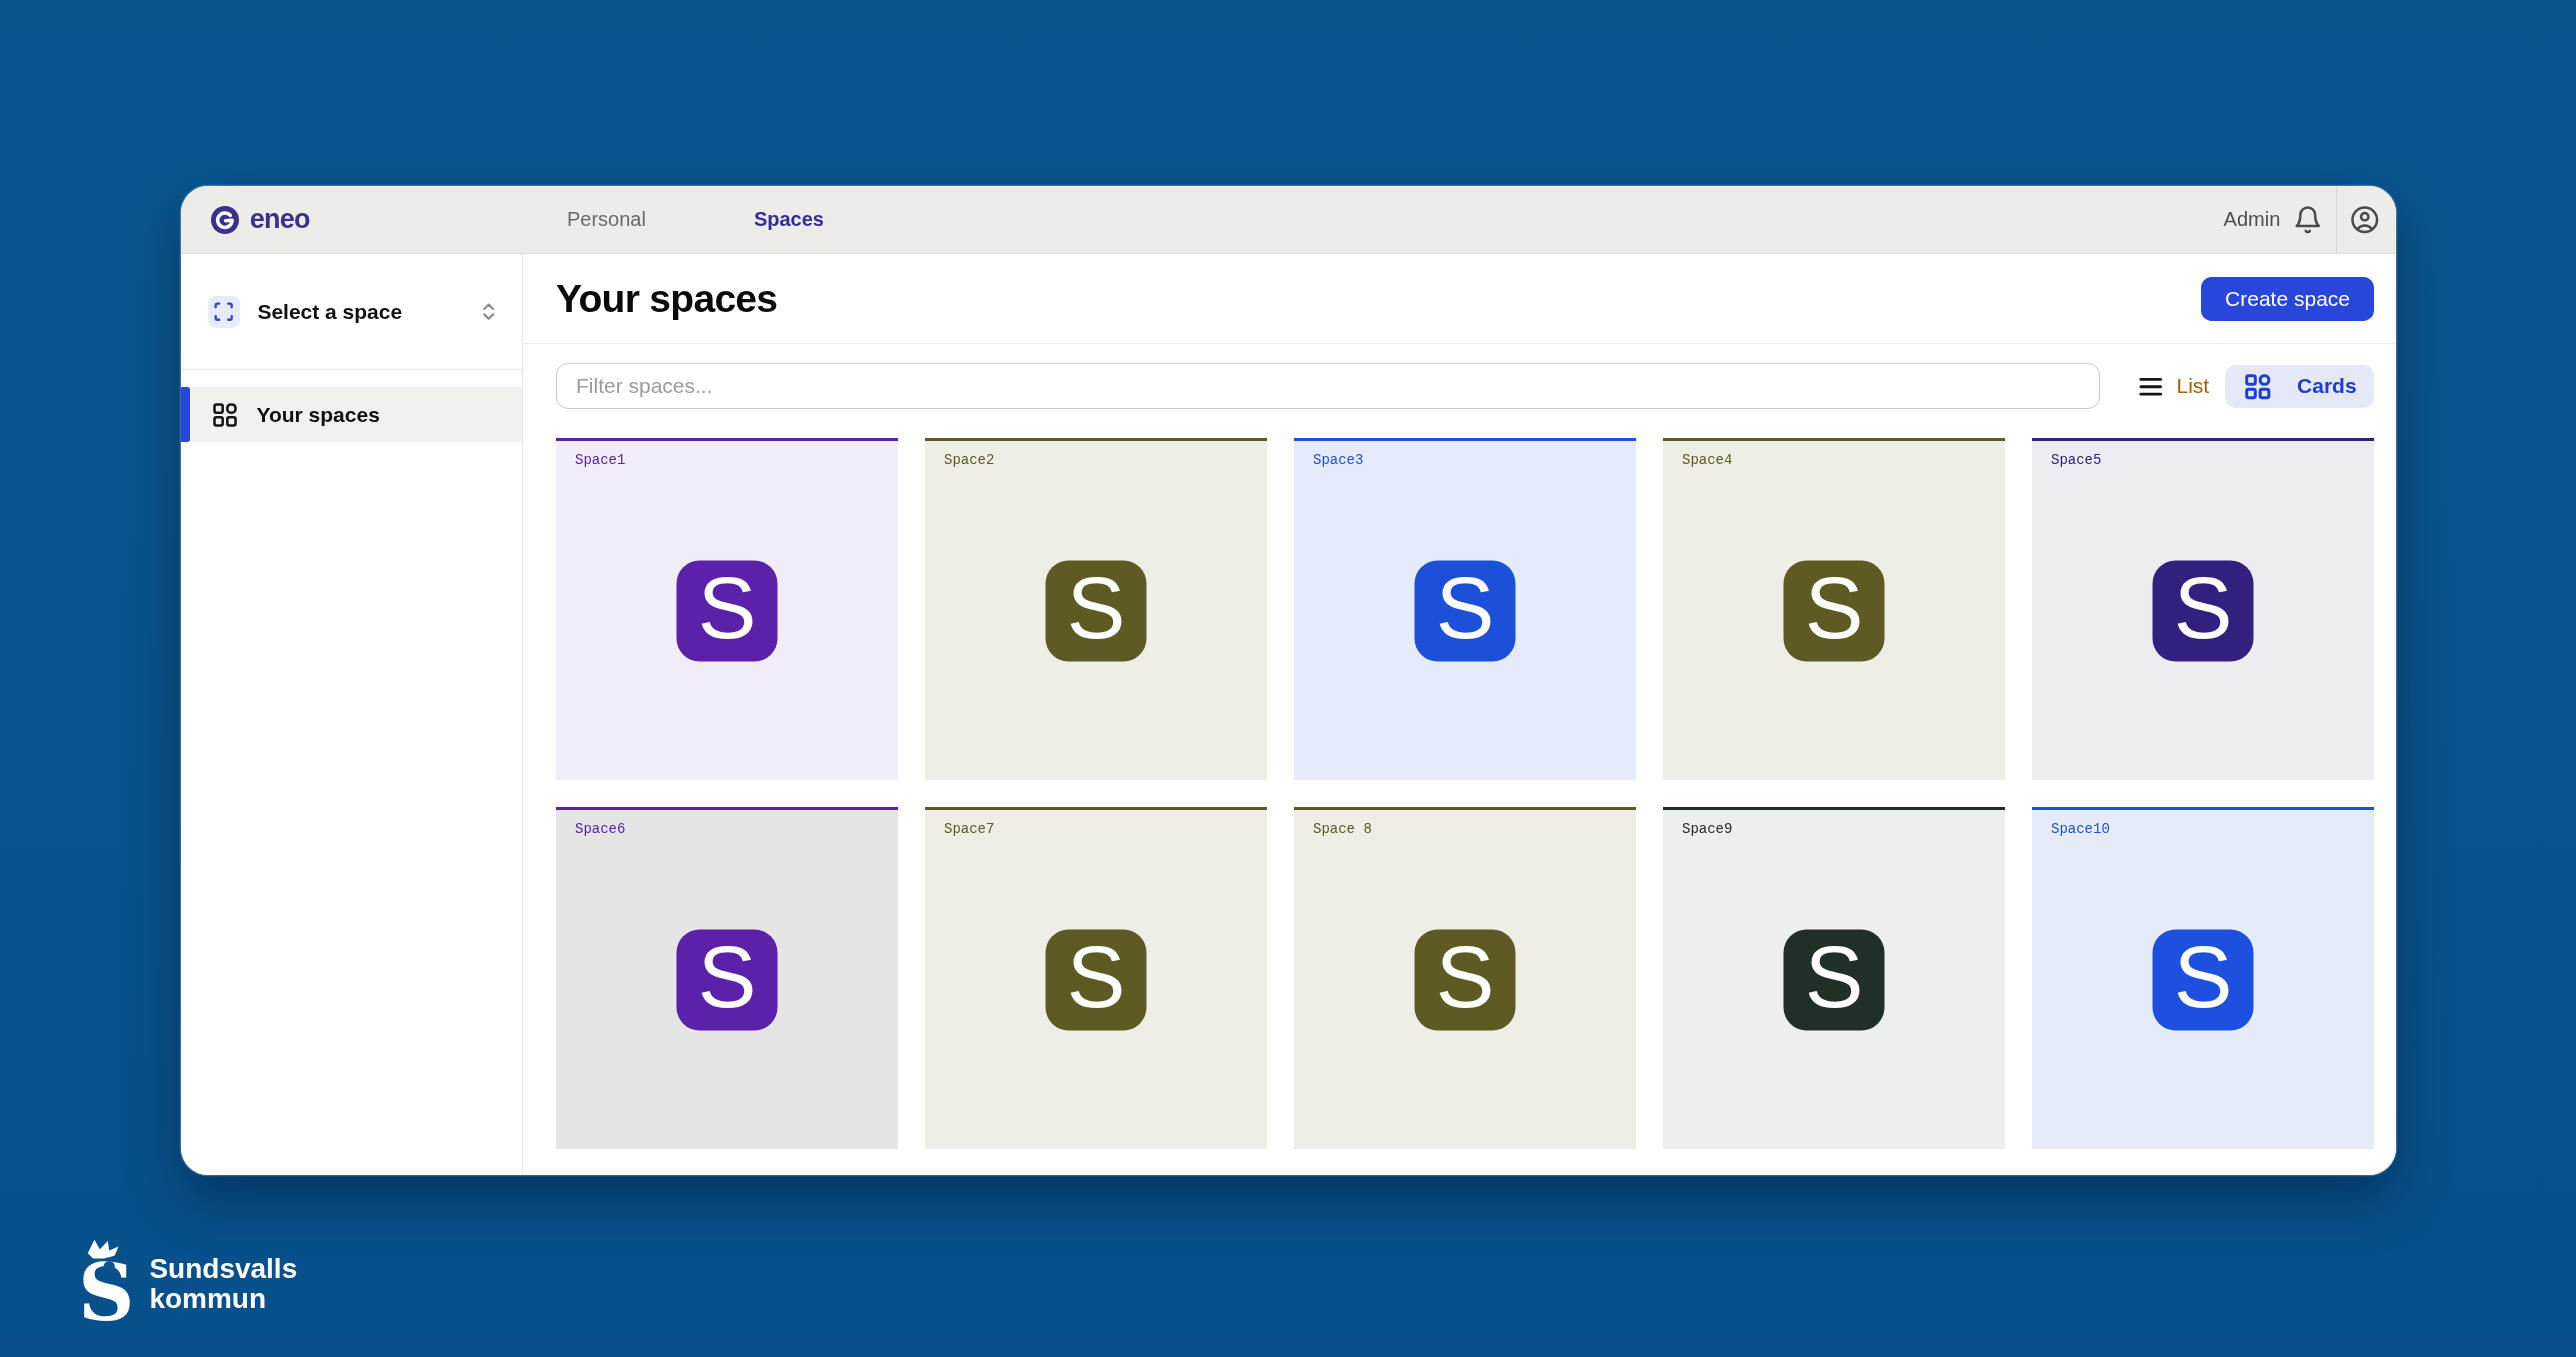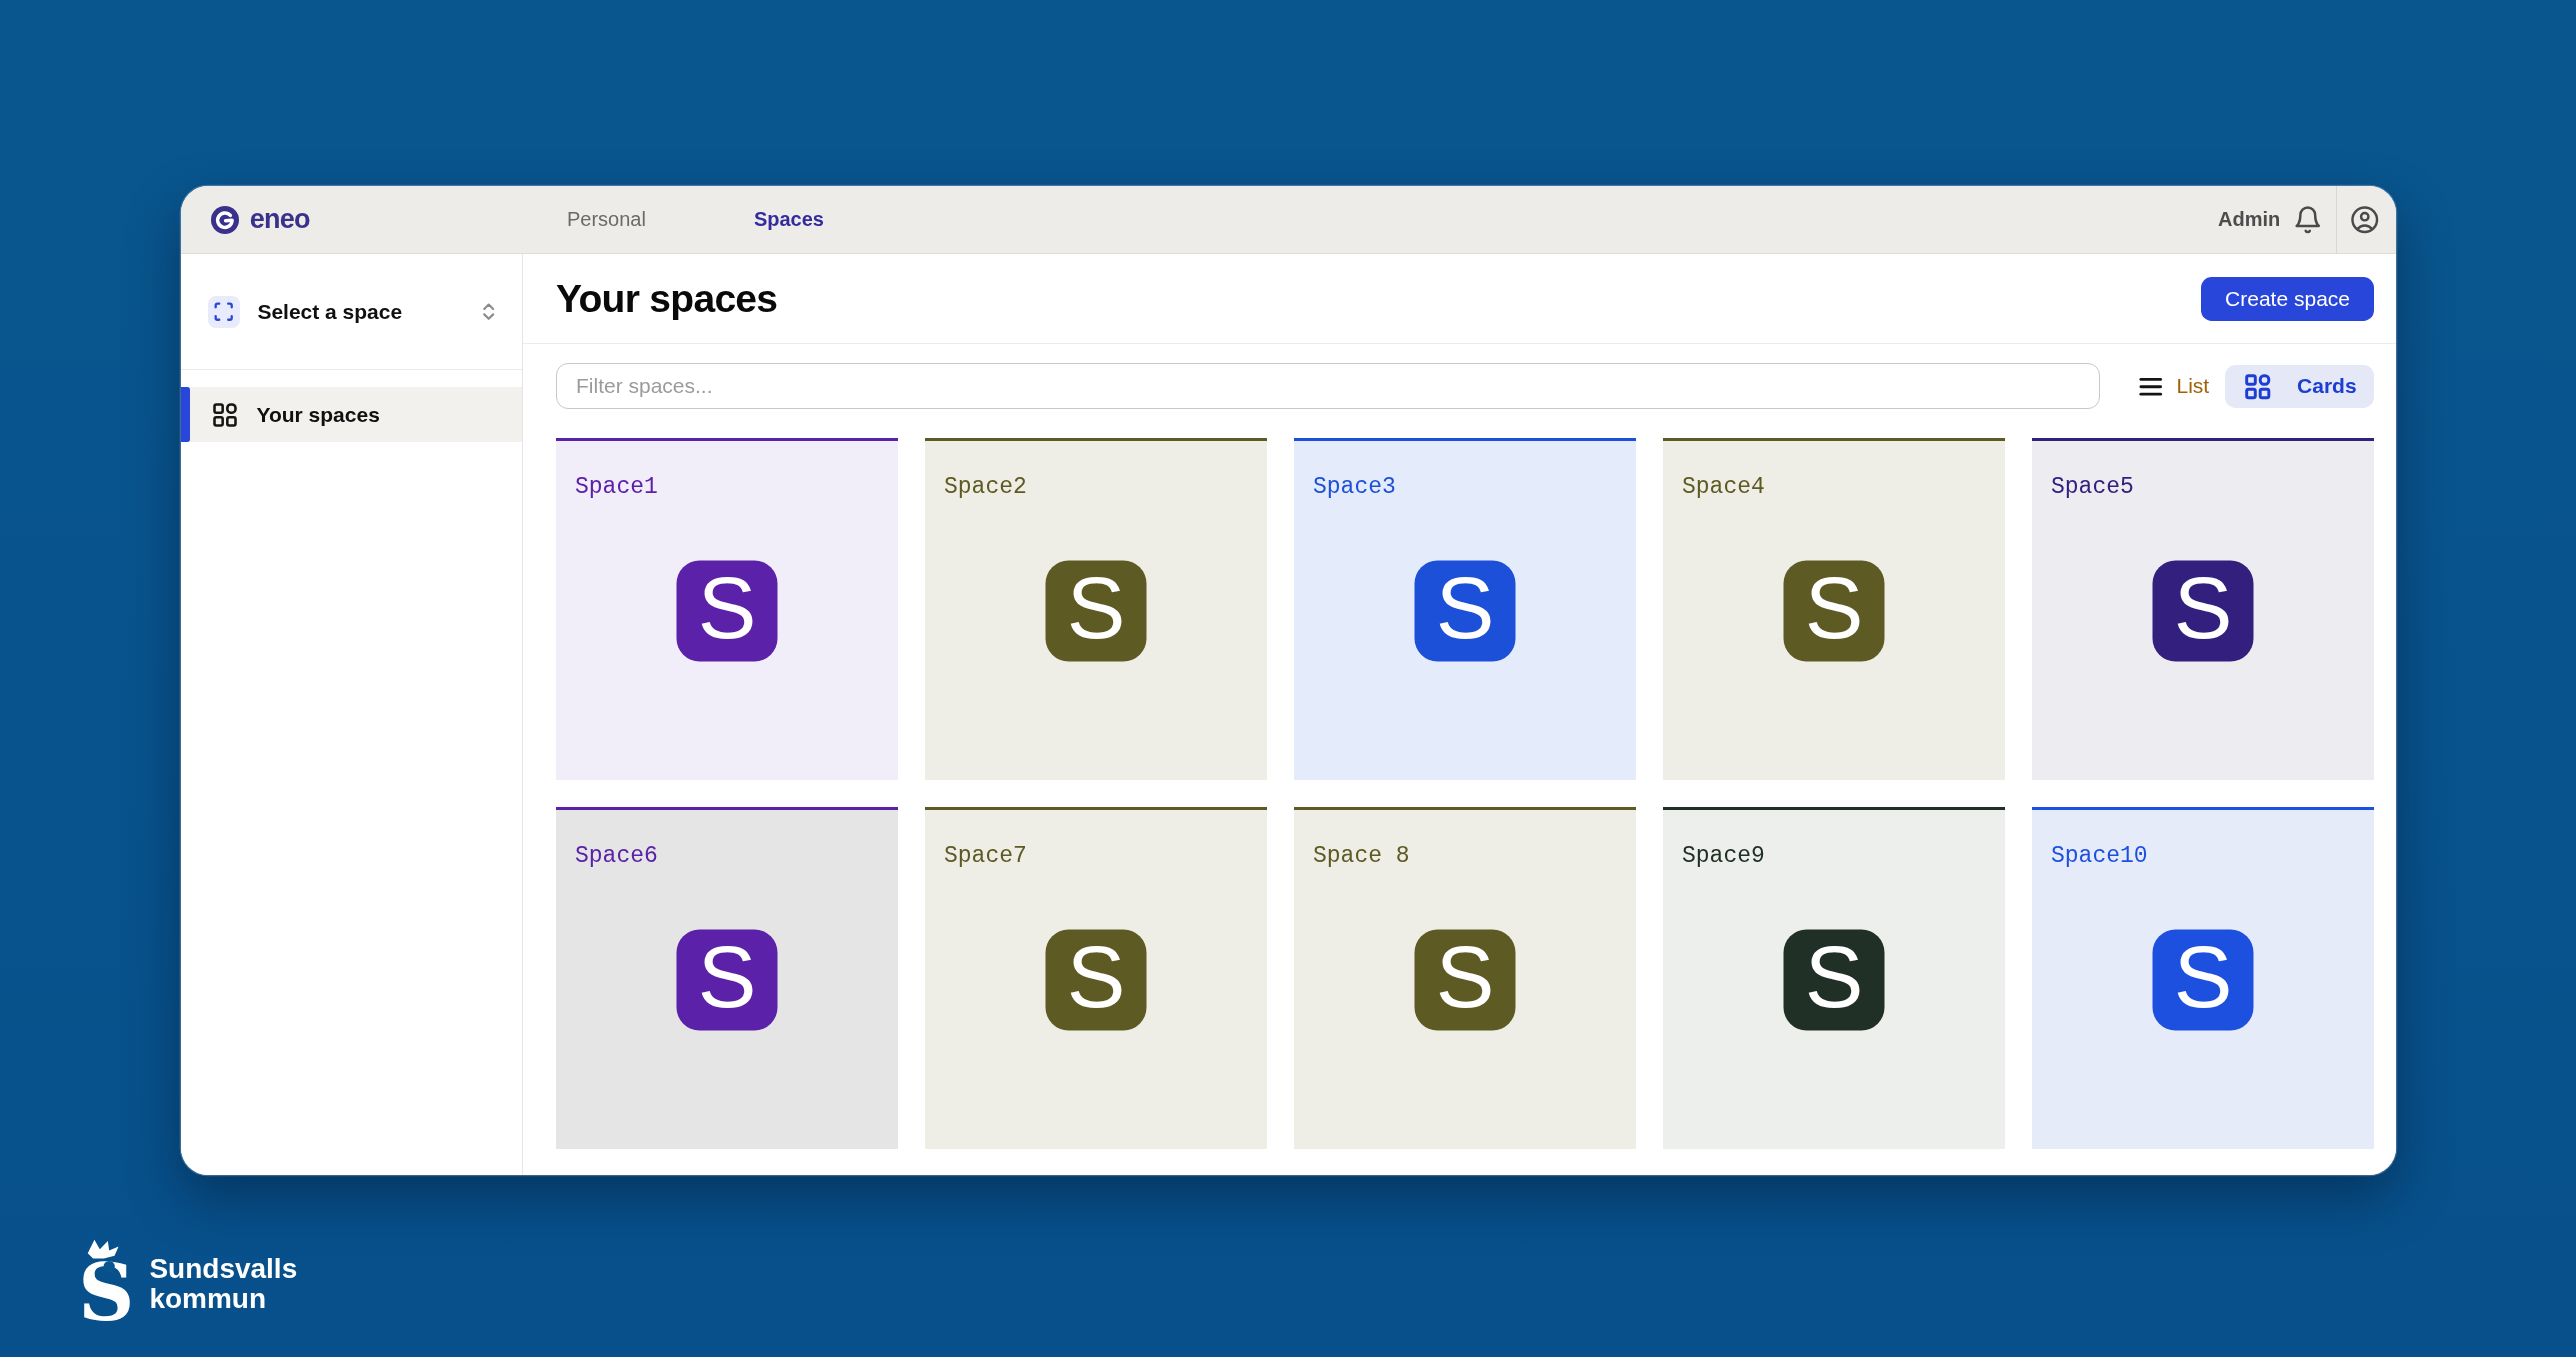--- a/index.html
+++ b/index.html
@@ -22,21 +22,21 @@
     height:68px; background:var(--header-bg);
     display:flex; align-items:center; padding-right:17px;
     border-bottom:0.7px solid #DEDDDA;
   }
   .brand { width:342px; display:flex; align-items:center; gap:10.7px; padding-left:30px; flex:0 0 auto; }
   .brand-mark { width:28px; height:28px; display:block; }
   .brand-text { font-size:27px; font-weight:bold; color:var(--logo-indigo); letter-spacing:-0.7px; }
   .tabs { display:flex; gap:108px; margin-left:44px; }
   .tab { font-size:20px; color:#6A6A6A; cursor:pointer; background:none; border:none; font-family:inherit; }
   .tab.active { color:var(--active-tab); font-weight:bold; }
-  .header-right { margin-left:auto; display:flex; align-items:center; gap:13px; height:100%;font-weight:bold; }
+  .header-right { margin-left:auto; display:flex; align-items:center; gap:13px; height:100%; }
   .admin-label { font-size:20px; color:#4D4D4D; }
   .icon-btn { background:none; border:none; cursor:pointer; display:flex; align-items:center; }
   .header-divider { width:0.7px; align-self:stretch; background:#D8D7D4; }
   .hdr-icon { width:29.5px; height:29.5px; stroke:#4A4A4A; fill:none; stroke-width:2; stroke-linecap:round; stroke-linejoin:round; }
 
   
   .app-body { display:flex; height:calc(100% - 51px); }
 
   .sidebar { width:342px; flex:0 0 auto; border-right:0.7px solid #E6E5E2; background:#fff; display:flex; flex-direction:column; }
   .selector { height:116px; border-bottom:0.7px solid #EBEAE7; display:flex; align-items:center; gap:17.4px; padding:0 23px 0 27px; cursor:pointer; }
@@ -61,21 +61,21 @@
   .filter-input { flex:1; height:46px; border:1.3px solid #C9C8C6; border-radius:12px; font-size:21px; font-family:inherit; color:#222; padding:0 19px; background:#fff; outline:none; }
   .filter-input::placeholder { color:#9C9B99; }
   .view-toggle { display:flex; align-items:center; gap:16px; margin-left:36px; }
   .list-btn { display:flex; align-items:center; gap:10.7px; background:none; border:none; cursor:pointer; font-size:21px; color:#a16207; font-family:inherit; }
   .list-btn svg { width:29.5px; height:29.5px; stroke:#141414; fill:none; stroke-width:2.4; stroke-linecap:round; stroke-linejoin:round; }
   .cards-btn { display:flex; align-items:center; gap:25px; height:43px; padding:0 17.4px; border:none; border-radius:10.7px; background:var(--pill-bg); color:var(--toggle-blue); font-size:21px; font-weight:bold; font-family:inherit; cursor:pointer; }
   .cards-btn svg { width:29.5px; height:29.5px; stroke:currentColor; fill:none; stroke-width:2.4; stroke-linecap:round; stroke-linejoin:round; }
 
   .grid { margin:29px 23.5px 0 33px; display:grid; grid-template-columns:repeat(5, 342px); column-gap:27px; row-gap:27px; }
   .card { height:342px; border-top:3.4px solid #000; position:relative; cursor:pointer; }
-  .card-label { position:absolute; left:19px; top:33px; font-family:"Liberation Mono", monospace; font-size:23px; }
+  .card-label { position:absolute; left:19px; top:11px; font-family:"Liberation Mono", monospace; font-size:14px; }
   .card-icon { position:absolute; left:50%; top:50%; transform:translate(-50%,-50%); width:101px; height:101px; border-radius:23px; display:flex; align-items:center; justify-content:center; }
   .card-icon span { color:#fff; font-size:88px; line-height:1; font-weight:300; transform:translateY(-2.7px); }
 
   
   .footer-logo { position:absolute; left:77px; top:1237px; display:flex; align-items:center; gap:13.4px; color:#fff; }
   .dragon { width:59px; height:94px; display:block; }
   .org-name { font-size:28px; font-weight:bold; line-height:1.07; letter-spacing:0; }
 </style>
 </head>
 <body>

